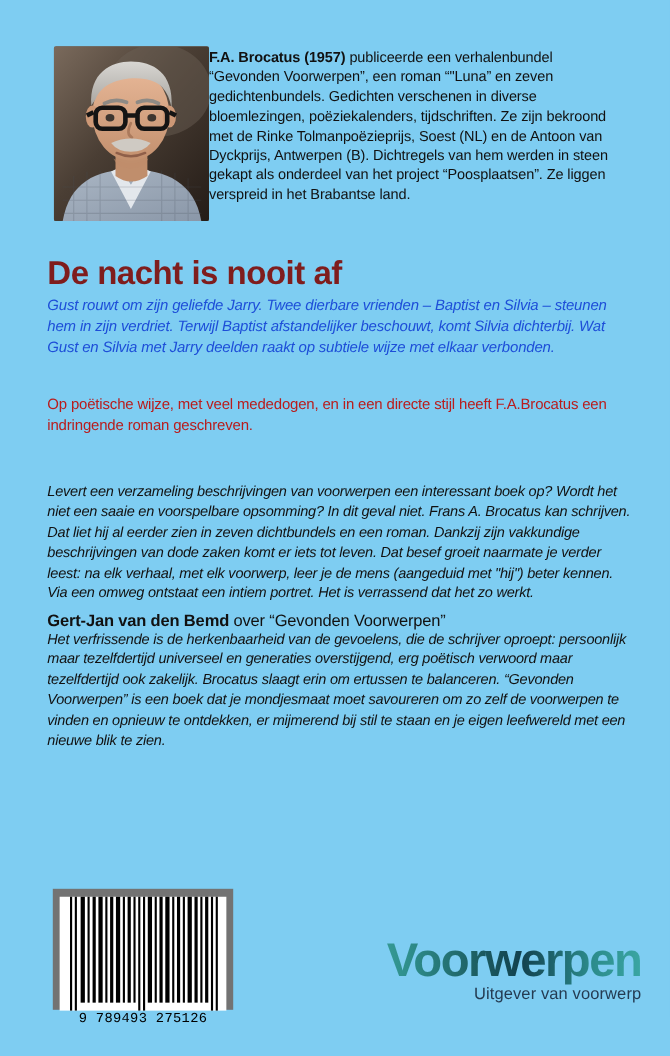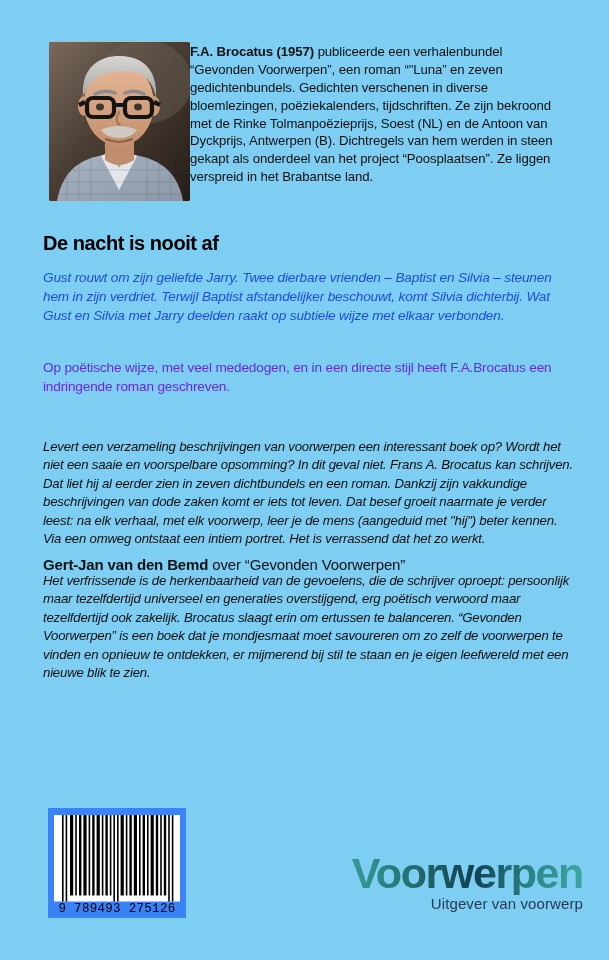--- a/index.html
+++ b/index.html
@@ -53,24 +53,24 @@
     flex:1 1 auto;
     padding-top:1px;
   }
   .author-bio b { font-weight:bold; }
 
   
   .book-title {
     position:absolute;
     left:43px;
     top:232px;
-    font-size:20px;
+    font-size:30px;
     font-weight:bold;
     letter-spacing:-0.45px;
-    color:#000000;
+    color:#7f1d1d;
   }
 
   
   .synopsis {
     position:absolute;
     left:43px;
     top:268px;
     width:531px;
     font-size:13.6px;
     line-height:1.4;
@@ -80,21 +80,21 @@
   }
 
   .synopsis-second {
     position:absolute;
     left:43px;
     top:358px;
     width:531px;
     font-size:13.6px;
     line-height:1.4;
     letter-spacing:-0.15px;
-    color:#6d28d9;
+    color:#b91c1c;
   }
 
   
   .review { position:absolute; left:43px; width:533px; }
 
   .review-1 { top:438px; }
   .review-2 { top:572px; }
 
   .review-text {
     font-style:italic;
@@ -111,23 +111,23 @@
     color:#111;
     letter-spacing:-0.15px;
   }
   .review-credit .name { font-weight:bold; }
 
   
   .barcode {
     position:absolute;
     left:48px;
     top:808px;
-    width:138px;
+    width:164px;
     height:110px;
-    background:#3b82f6;
+    background:#737373;
     padding:7px 6px 3px 6px;
     display:flex;
     flex-direction:column;
   }
   .barcode-bars { flex:1 1 auto; display:block; }
   .barcode-bars svg { display:block; width:100%; height:100%; }
   .barcode-digits {
     font-family:"Liberation Mono", monospace;
     font-size:12.5px;
     letter-spacing:0.3px;

